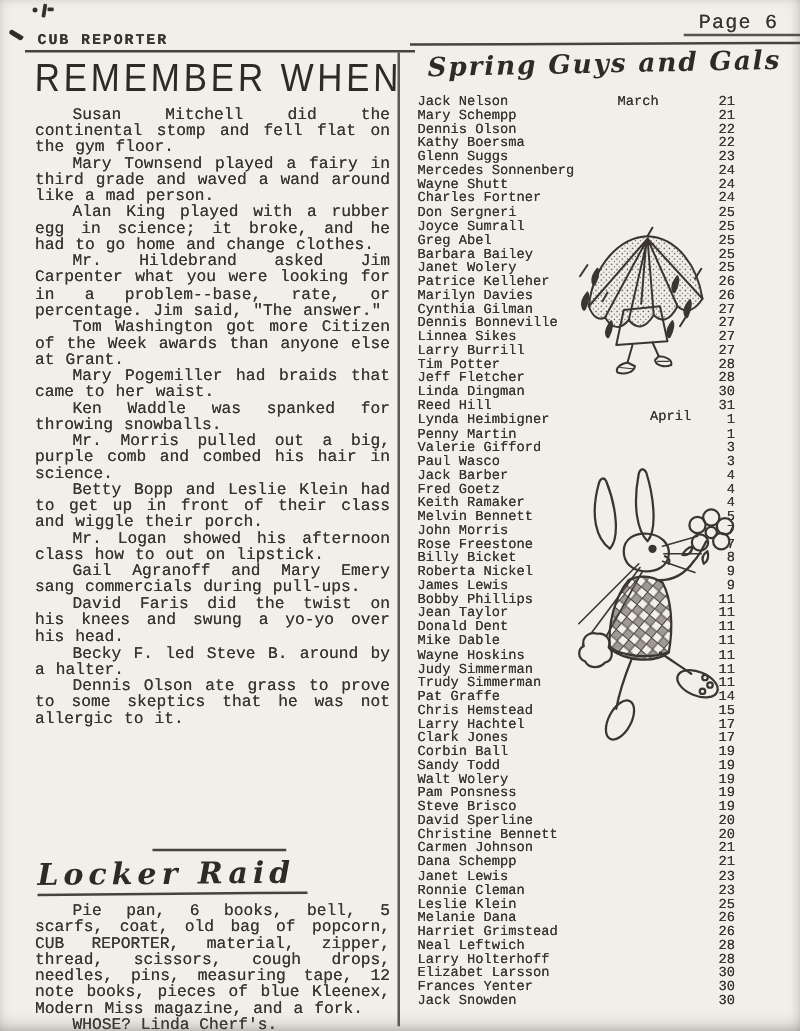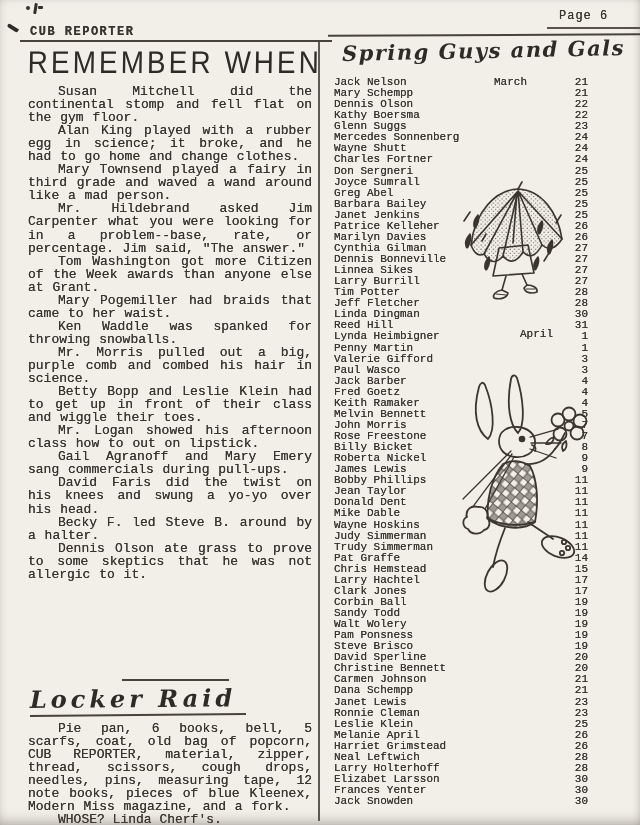--- a/index.html
+++ b/index.html
@@ -13,21 +13,21 @@
     content:"";position:absolute;inset:0;pointer-events:none;
     box-shadow:inset 0 -10px 14px -9px rgba(95,90,80,.55),
                inset -7px 0 10px -8px rgba(95,90,80,.35),
                inset 0 6px 10px -9px rgba(95,90,80,.30),
                inset 8px 0 12px -11px rgba(95,90,80,.25);
   }
   .tw{text-shadow:0 0 .5px rgba(52,48,42,.9);}
 
   
   .hdr-left{position:absolute;left:30px;top:25px;font-size:12px;font-weight:bold;letter-spacing:1.5px;white-space:nowrap;font-family:Liberation Mono, monospace;}
-  .hdr-right{position:absolute;left:559px;top:9px;font-size:12px;letter-spacing:1px;white-space:nowrap;}
+  .hdr-right{position:absolute;left:559px;top:9px;font-size:16px;letter-spacing:1px;white-space:nowrap;}
   .rule-a{position:absolute;left:20px;top:40px;width:312px;height:2px;background:#47433c;}
   .rule-b{position:absolute;left:328px;top:34px;width:312px;height:2px;background:#47433c;transform:rotate(-.25deg);}
   .rule-page{position:absolute;left:547px;top:27px;width:93px;height:2px;background:#47433c;opacity:.9;}
   .divider{position:absolute;left:318px;top:42px;width:2px;height:779px;background:#433f38;opacity:.85;}
 
   
   .mark-dot{position:absolute;left:26px;top:6px;width:4px;height:4px;border-radius:50%;background:#34302a;}
   .mark-tick{position:absolute;left:34px;top:3px;width:2.5px;height:11px;background:#34302a;transform:rotate(9deg);border-radius:1px;}
   .mark-tick2{position:absolute;left:38px;top:6px;width:5px;height:2.5px;background:#34302a;border-radius:1px;}
   .mark-stroke{position:absolute;left:7px;top:26px;width:12px;height:3.5px;background:#302c27;transform:rotate(32deg);border-radius:2px 0 2px 2px;}
@@ -83,28 +83,28 @@
   <div class="hdr-right tw">Page 6</div>
   <div class="rule-a"></div>
   <div class="rule-b"></div>
   <div class="rule-page"></div>
   <div class="divider"></div>
 
   <div class="remember">
     <h1 class="rw-title">REMEMBER WHEN</h1>
     <div class="tw">
         <p class="para">Susan Mitchell did the continental stomp and fell flat on the gym floor.</p>
+        <p class="para">Mary Townsend played a fairy in third grade and waved a wand around like a mad person.</p>
         <p class="para">Alan King played with a rubber egg in science; it broke, and he had to go home and change clothes.</p>
-        <p class="para">Mary Townsend played a fairy in third grade and waved a wand around like a mad person.</p>
         <p class="para">Mr. Hildebrand asked Jim Carpenter what you were looking for in a problem--base, rate, or percentage. Jim said, "The answer."</p>
         <p class="para">Tom Washington got more Citizen of the Week awards than anyone else at Grant.</p>
         <p class="para">Mary Pogemiller had braids that came to her waist.</p>
         <p class="para">Ken Waddle was spanked for throwing snowballs.</p>
         <p class="para">Mr. Morris pulled out a big, purple comb and combed his hair in science.</p>
-        <p class="para">Betty Bopp and Leslie Klein had to get up in front of their class and wiggle their toes.</p>
+        <p class="para">Betty Bopp and Leslie Klein had to get up in front of their class and wiggle their porch.</p>
         <p class="para">Mr. Logan showed his afternoon class how to out on lipstick.</p>
         <p class="para">Gail Agranoff and Mary Emery sang commercials during pull-ups.</p>
         <p class="para">David Faris did the twist on his knees and swung a yo-yo over his head.</p>
         <p class="para">Becky F. led Steve B. around by a halter.</p>
         <p class="para">Dennis Olson ate grass to prove to some skeptics that he was not allergic to it.</p>
       </div>
   </div>
 
   <div class="locker-rule"></div>
   <div class="locker">
@@ -121,21 +121,21 @@
         <div class="brow"><span class="bname">Dennis Olson</span><span class="bday">22</span></div>
         <div class="brow"><span class="bname">Kathy Boersma</span><span class="bday">22</span></div>
         <div class="brow"><span class="bname">Glenn Suggs</span><span class="bday">23</span></div>
         <div class="brow"><span class="bname">Mercedes Sonnenberg</span><span class="bday">24</span></div>
         <div class="brow"><span class="bname">Wayne Shutt</span><span class="bday">24</span></div>
         <div class="brow"><span class="bname">Charles Fortner</span><span class="bday">24</span></div>
         <div class="brow"><span class="bname">Don Sergneri</span><span class="bday">25</span></div>
         <div class="brow"><span class="bname">Joyce Sumrall</span><span class="bday">25</span></div>
         <div class="brow"><span class="bname">Greg Abel</span><span class="bday">25</span></div>
         <div class="brow"><span class="bname">Barbara Bailey</span><span class="bday">25</span></div>
-        <div class="brow"><span class="bname">Janet Jenkins</span><span class="bday">25</span></div>
+        <div class="brow"><span class="bname">Janet Wolery</span><span class="bday">25</span></div>
         <div class="brow"><span class="bname">Patrice Kelleher</span><span class="bday">26</span></div>
         <div class="brow"><span class="bname">Marilyn Davies</span><span class="bday">26</span></div>
         <div class="brow"><span class="bname">Cynthia Gilman</span><span class="bday">27</span></div>
         <div class="brow"><span class="bname">Dennis Bonneville</span><span class="bday">27</span></div>
         <div class="brow"><span class="bname">Linnea Sikes</span><span class="bday">27</span></div>
         <div class="brow"><span class="bname">Larry Burrill</span><span class="bday">27</span></div>
         <div class="brow"><span class="bname">Tim Potter</span><span class="bday">28</span></div>
         <div class="brow"><span class="bname">Jeff Fletcher</span><span class="bday">28</span></div>
         <div class="brow"><span class="bname">Linda Dingman</span><span class="bday">30</span></div>
         <div class="brow"><span class="bname">Reed Hill</span><span class="bday">31</span></div>
@@ -168,21 +168,21 @@
         <div class="brow"><span class="bname">Walt Wolery</span><span class="bday">19</span></div>
         <div class="brow"><span class="bname">Pam Ponsness</span><span class="bday">19</span></div>
         <div class="brow"><span class="bname">Steve Brisco</span><span class="bday">19</span></div>
         <div class="brow"><span class="bname">David Sperline</span><span class="bday">20</span></div>
         <div class="brow"><span class="bname">Christine Bennett</span><span class="bday">20</span></div>
         <div class="brow"><span class="bname">Carmen Johnson</span><span class="bday">21</span></div>
         <div class="brow"><span class="bname">Dana Schempp</span><span class="bday">21</span></div>
         <div class="brow"><span class="bname">Janet Lewis</span><span class="bday">23</span></div>
         <div class="brow"><span class="bname">Ronnie Cleman</span><span class="bday">23</span></div>
         <div class="brow"><span class="bname">Leslie Klein</span><span class="bday">25</span></div>
-        <div class="brow"><span class="bname">Melanie April</span><span class="bday">26</span></div>
+        <div class="brow"><span class="bname">Melanie Dana</span><span class="bday">26</span></div>
         <div class="brow"><span class="bname">Harriet Grimstead</span><span class="bday">26</span></div>
         <div class="brow"><span class="bname">Neal Leftwich</span><span class="bday">28</span></div>
         <div class="brow"><span class="bname">Larry Holterhoff</span><span class="bday">28</span></div>
         <div class="brow"><span class="bname">Elizabet Larsson</span><span class="bday">30</span></div>
         <div class="brow"><span class="bname">Frances Yenter</span><span class="bday">30</span></div>
         <div class="brow"><span class="bname">Jack Snowden</span><span class="bday">30</span></div>
       </div>
 
     <svg class="illus illus-umbrella" viewBox="0 0 140 160">
       <defs>

